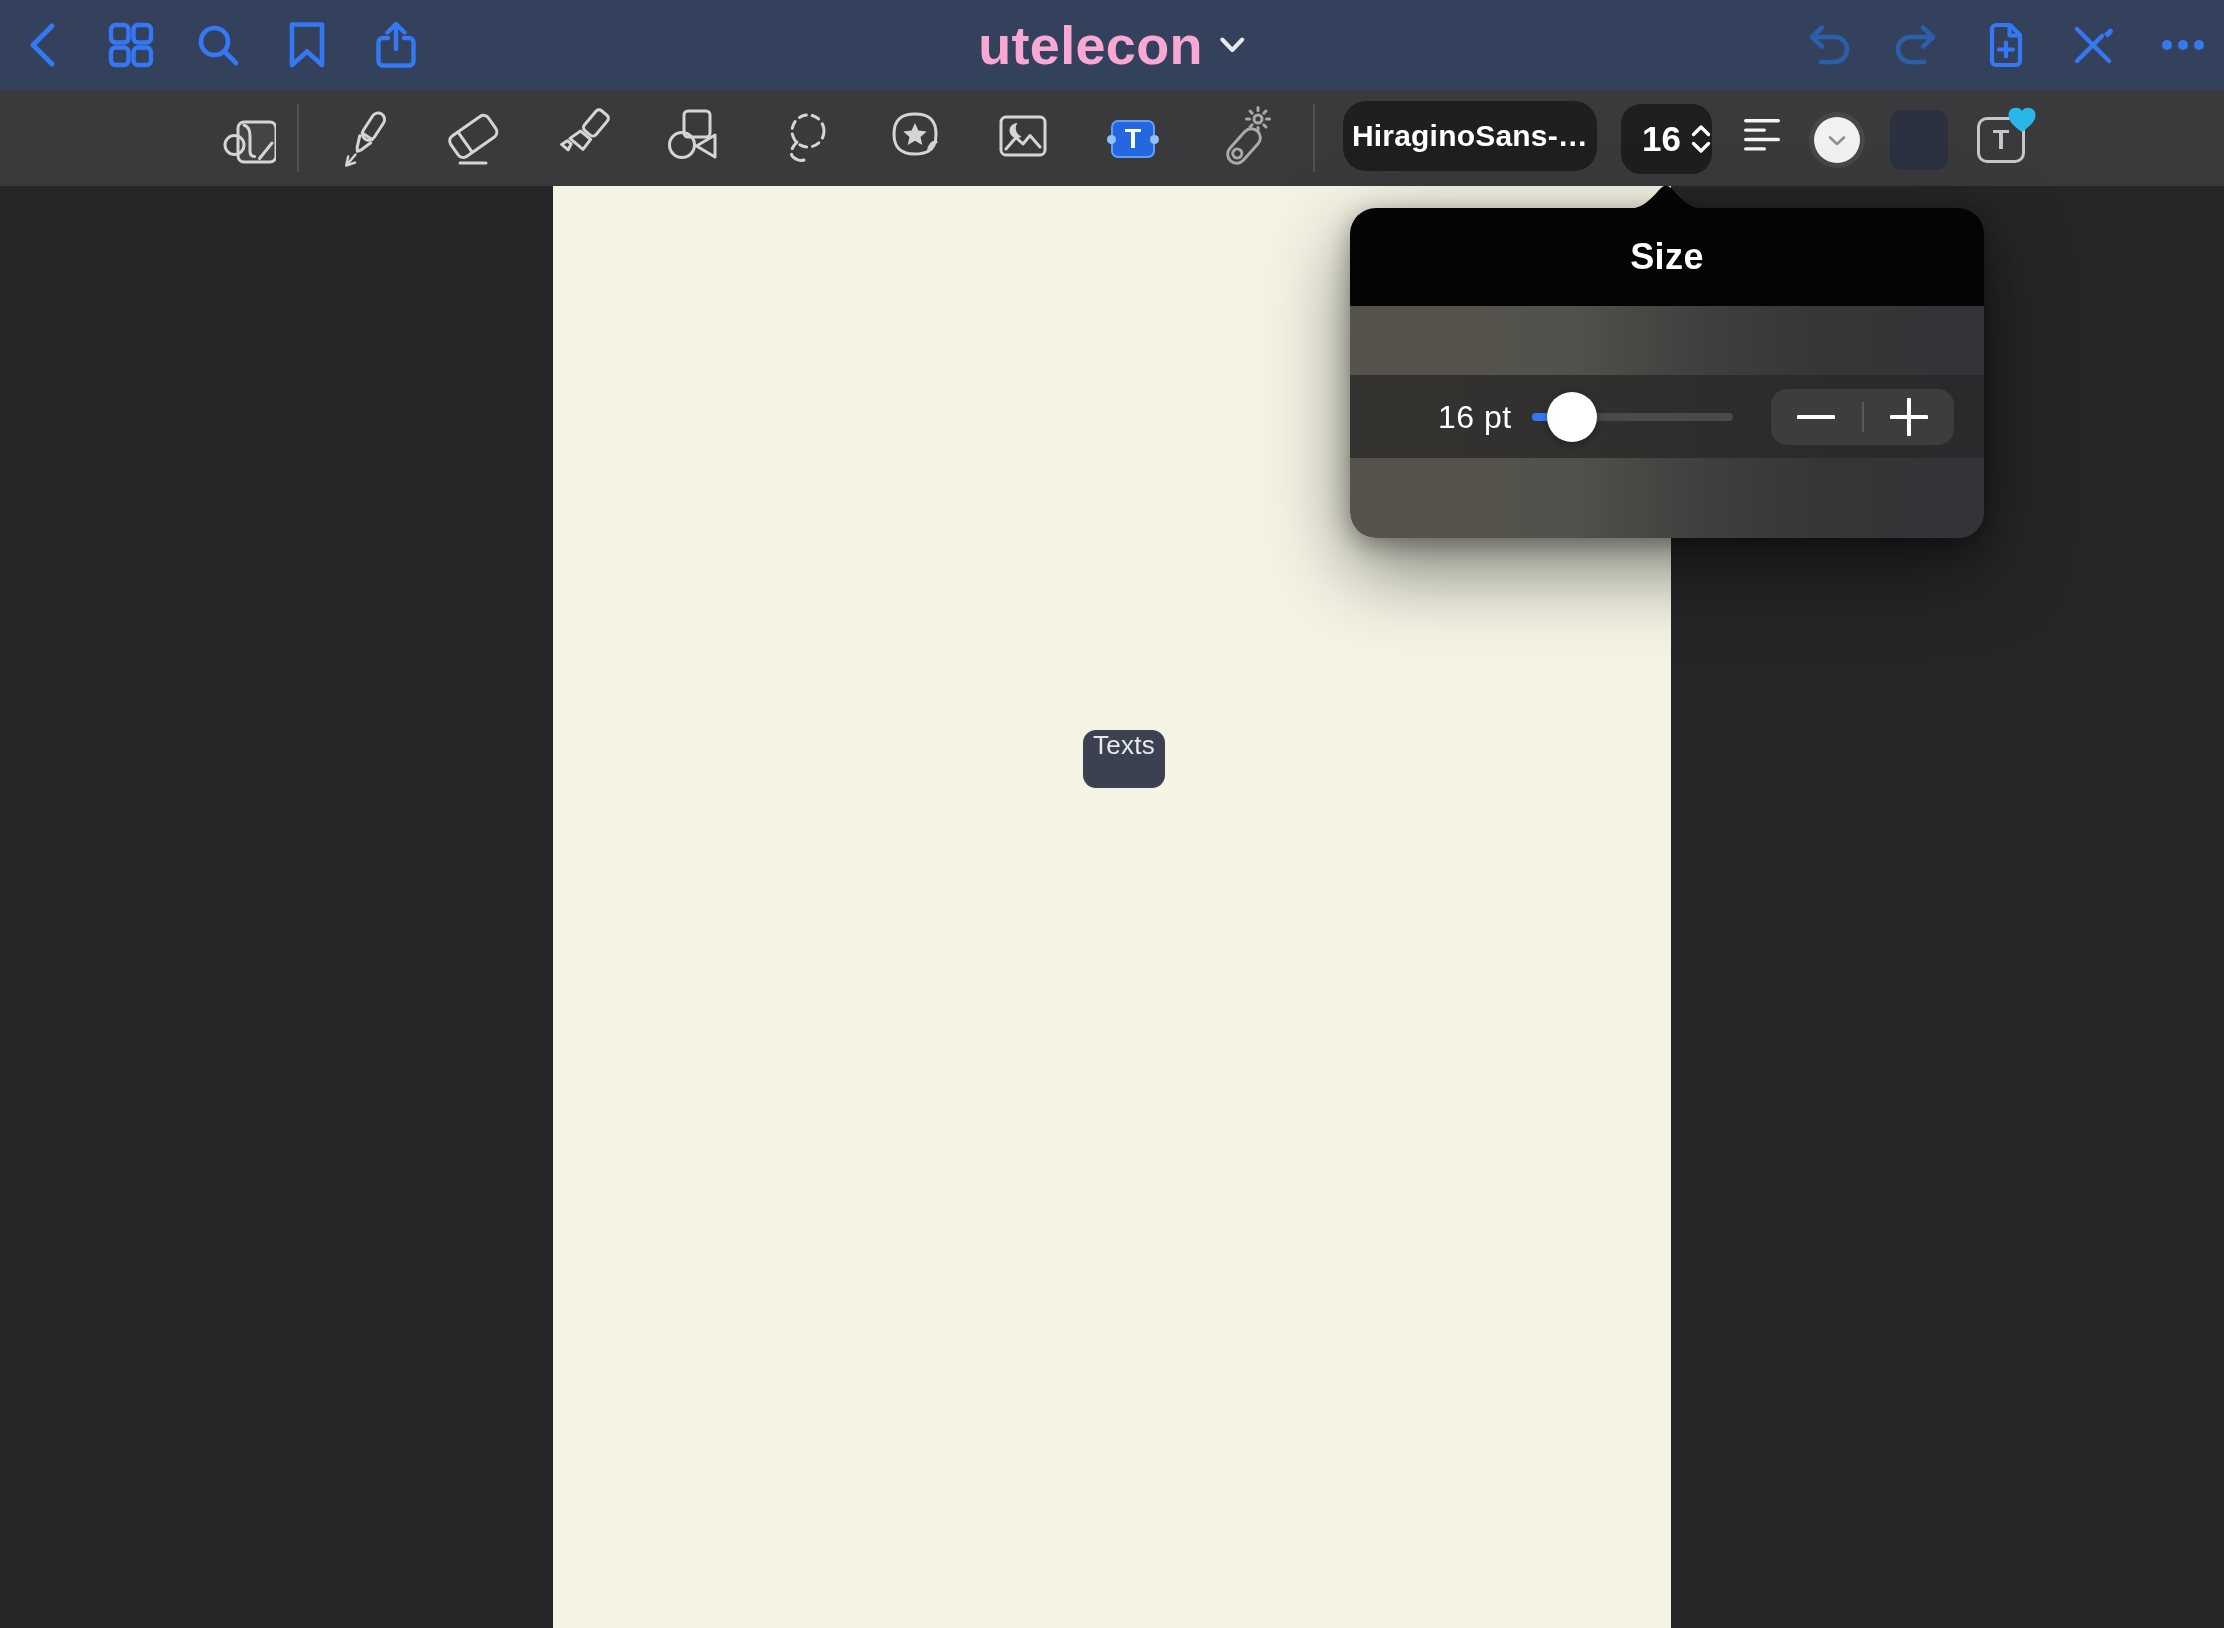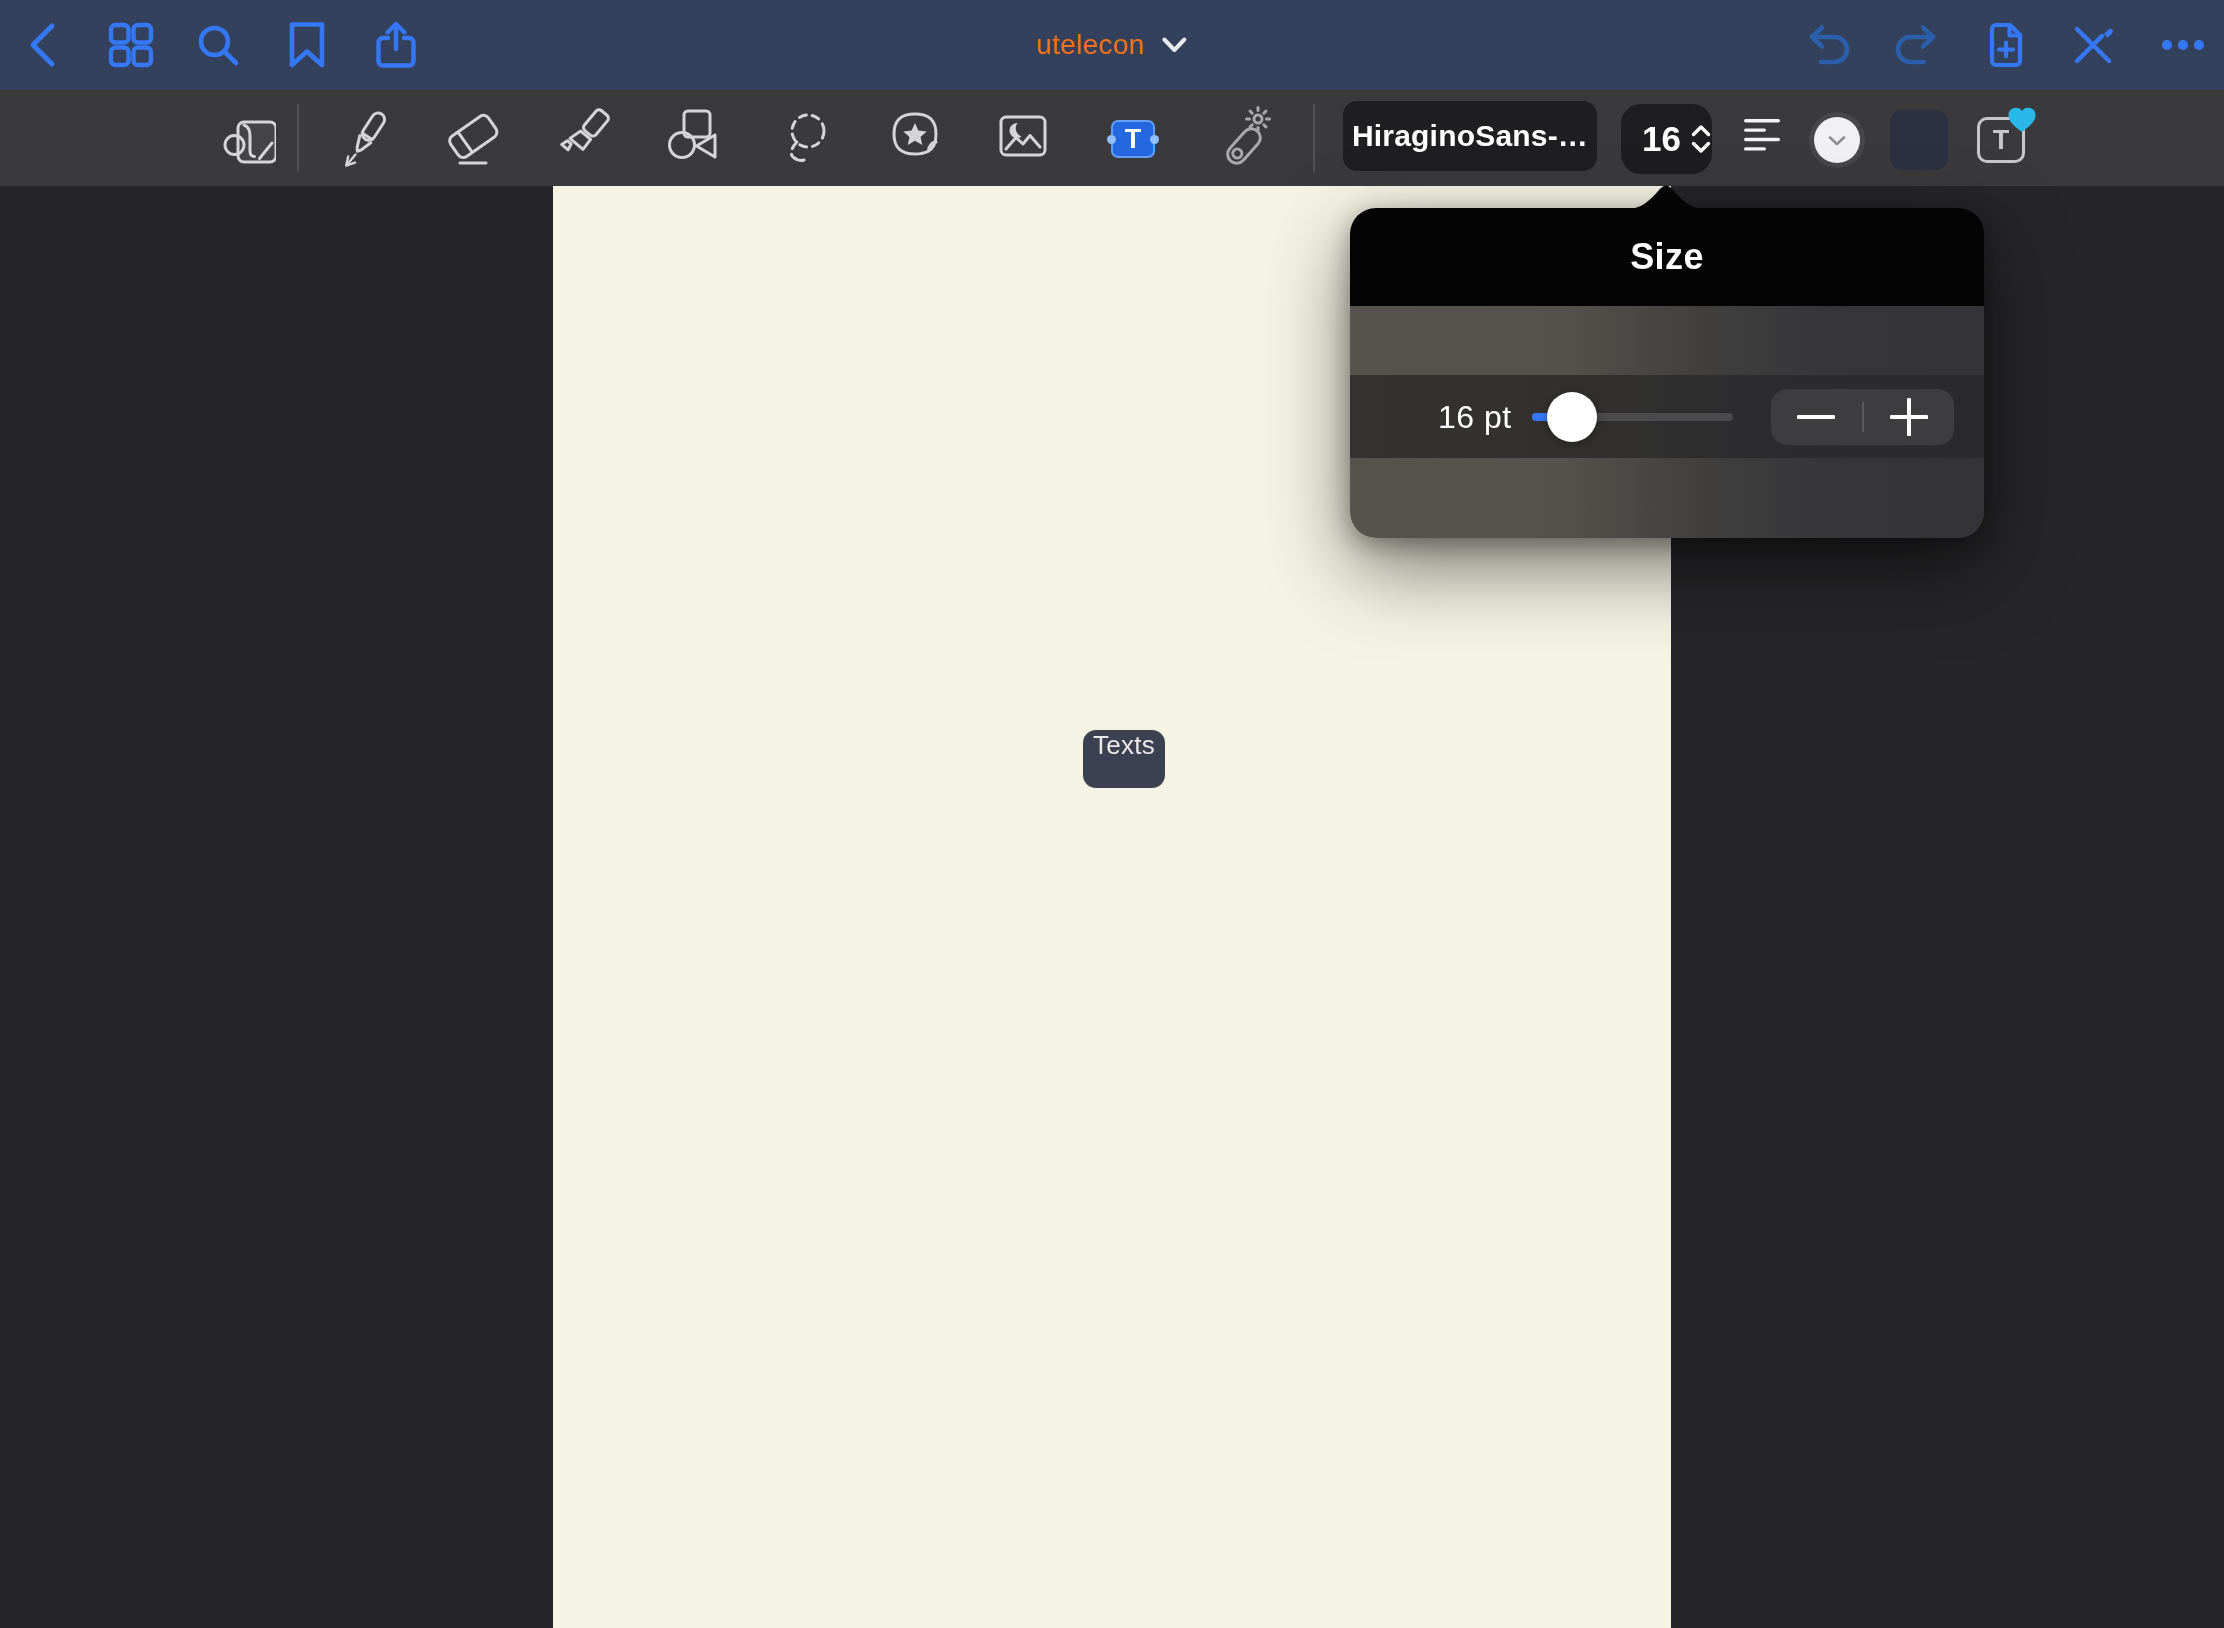--- a/index.html
+++ b/index.html
@@ -5,26 +5,26 @@
 *{box-sizing:border-box;margin:0;padding:0}
 html,body{width:2224px;height:1628px;overflow:hidden}
 body{font-family:"Liberation Sans",sans-serif;background:#262628;-webkit-font-smoothing:antialiased}
 button{font-family:inherit;background:none;border:none;padding:0;margin:0}
 svg{display:block}
 #app{position:relative;width:2224px;height:1628px}
 
 .navbar{position:absolute;left:0;top:0;width:2224px;height:90px;background:#34415C}
 .nav-btn{position:absolute;top:21px;width:48px;height:48px;display:flex;align-items:center;justify-content:center}
 .nav-title{position:absolute;left:50%;top:0;height:90px;transform:translateX(-50%);display:flex;align-items:center;gap:17px}
-.nav-title .t{color:#f97316;font-size:28px;font-weight:400;letter-spacing:.3px}
+.nav-title .t{color:#f9a8d4;font-size:54px;font-weight:700;letter-spacing:.3px}
 
 .toolbar{position:absolute;left:0;top:90px;width:2224px;height:96px;background:#3A393B;box-shadow:0 1px 0 rgba(0,0,0,.28)}
 .tool{position:absolute;top:16px;width:56px;height:64px;display:flex;align-items:center;justify-content:center}
 .tb-divider{position:absolute;top:14px;width:2px;height:68px;background:#525254;border-radius:1px}
-.font-pill{position:absolute;left:1343px;top:11px;width:254px;height:70px;border-radius:14px;background:#1F1F21;display:flex;align-items:center;justify-content:center}
+.font-pill{position:absolute;left:1343px;top:11px;width:254px;height:70px;border-radius:23px;background:#1F1F21;display:flex;align-items:center;justify-content:center}
 .font-pill span{color:#FFF;font-size:30px;font-weight:700;letter-spacing:.2px}
 .size-pill{position:absolute;left:1621px;top:14px;width:91px;height:70px;border-radius:20px;background:#1E1E20;display:flex;align-items:center;justify-content:flex-end;gap:9px}
 .size-pill span{color:#FFF;font-size:35px;font-weight:700}
 .align-btn{position:absolute;left:1744px;top:29px;width:38px;height:34px;display:flex;align-items:center;justify-content:center}
 .color-well{position:absolute;left:1808px;top:21px;width:58px;height:58px}
 .bg-swatch{position:absolute;left:1890px;top:20px;width:58px;height:60px;border-radius:12px;background:rgba(30,42,74,.5)}
 .t-fav{position:absolute;left:1974px;top:14px;width:80px;height:68px}
 .t-fav .box{position:absolute;left:3px;top:13px;width:48px;height:46px;border:3px solid #C7C7CB;border-radius:10px;display:flex;align-items:center;justify-content:center;color:#C7C7CB;font-size:27px;font-weight:600}
 .t-fav .heart{position:absolute;left:33px;top:2px}
 .text-tool{position:absolute;left:1111px;top:30px;width:44px;height:38px;background:#2368E0;border:2px solid #649EF6;border-radius:7px;display:flex;align-items:center;justify-content:center}

